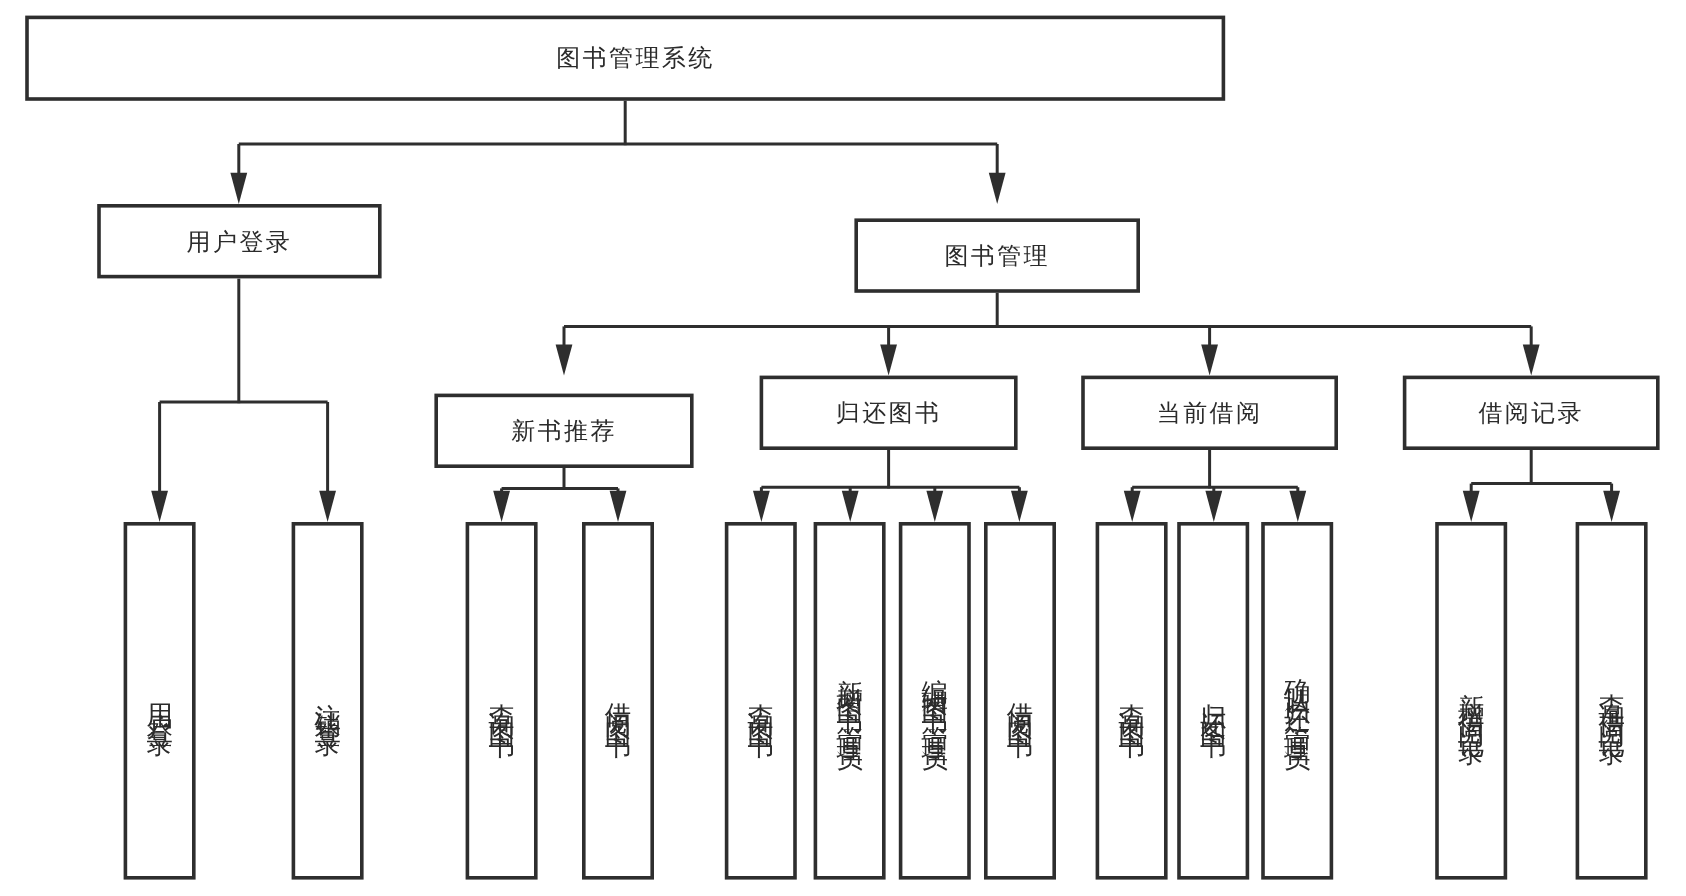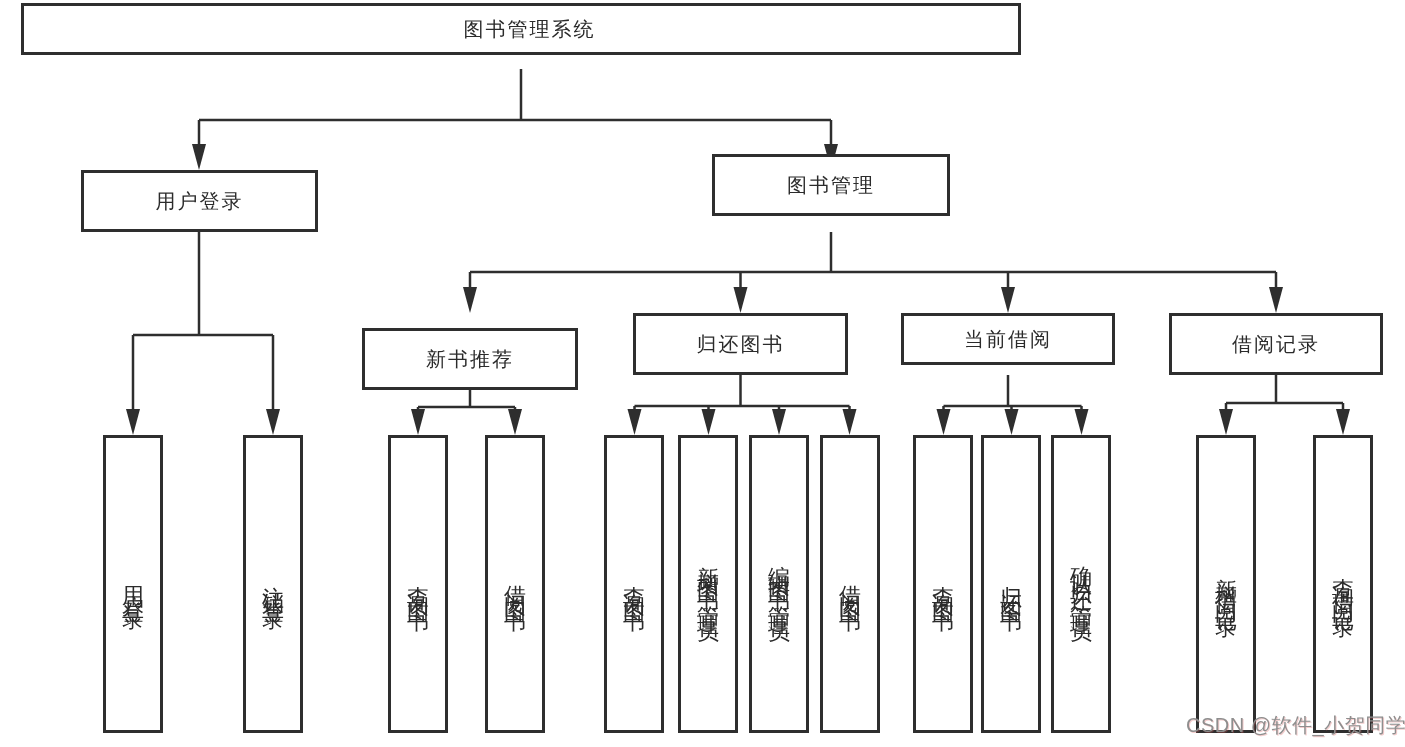--- a/index.html
+++ b/index.html
@@ -21,26 +21,26 @@
     border:3px solid #2e2e2e;box-sizing:border-box;
     display:flex;align-items:center;justify-content:center;
     top:435px;height:298px;width:60px;
   }
   .leaf .vtext{
     writing-mode:vertical-rl;text-orientation:mixed;
     font-size:22px;letter-spacing:8px;line-height:1;
     color:#2b2b2b;white-space:nowrap;
   }
   
-  .n-root{left:21px;top:3px;width:1000px;height:52px;padding-left:17px;}
+  .n-root{left:21px;top:13px;width:1000px;height:71px;padding-left:17px;}
   .n-user{left:81px;top:170px;width:237px;height:62px;}
-  .n-book{left:712px;top:154px;width:238px;height:62px;}
+  .n-book{left:712px;top:182px;width:238px;height:62px;}
   .n-recommend{left:362px;top:328px;width:216px;height:62px;}
   .n-borrow{left:633px;top:313px;width:215px;height:62px;}
-  .n-current{left:901px;top:313px;width:214px;height:52px;}
+  .n-current{left:901px;top:313px;width:214px;height:62px;}
   .n-records{left:1169px;top:313px;width:214px;height:62px;}
   
   .lf-1{left:103px;}  .lf-2{left:243px;}
   .lf-3{left:388px;}  .lf-4{left:485px;}
   .lf-5{left:604px;}  .lf-6{left:678px;}
   .lf-7{left:749px;}  .lf-8{left:820px;}
   .lf-9{left:913px;}  .lf-10{left:981px;} .lf-11{left:1051px;}
   .lf-12{left:1196px;}.lf-13{left:1313px;}
   .watermark{
     position:absolute;left:1186px;top:712px;z-index:10;
@@ -181,15 +181,14 @@
     <span class="vtext">确认归还（管理员）</span>
   </div>
 
   <div class="leaf lf-12">
     <span class="vtext">新增借阅记录</span>
   </div>
   <div class="leaf lf-13">
     <span class="vtext">查询借阅记录</span>
   </div>
 
-  <div class="watermark">CSDN @软件_小贺同学</div>
 
 </div>
 
 </body></html>

